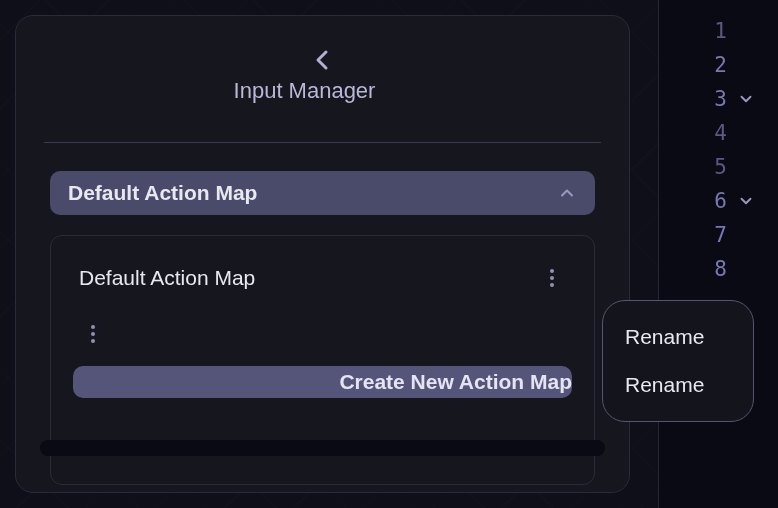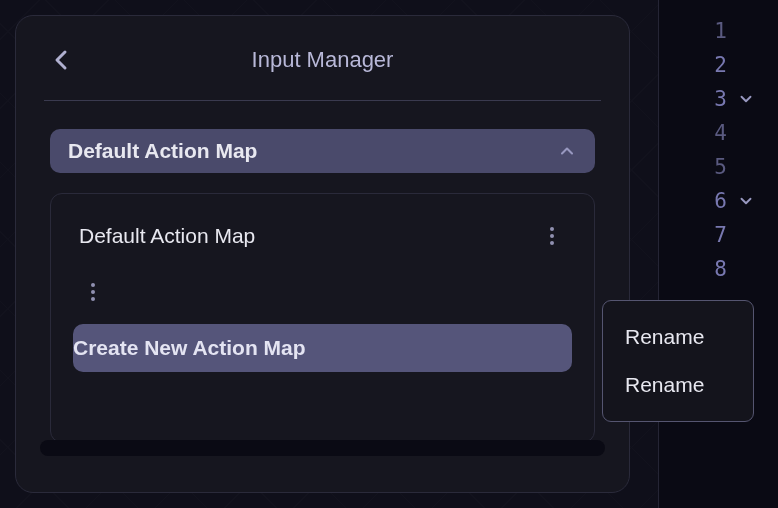--- a/index.html
+++ b/index.html
@@ -39,21 +39,22 @@
       height: 478px;
       background: #16161f;
       border: 1px solid #2a2a3a;
       border-radius: 18px;
       padding: 26px 28px;
     }
 
     .panel-header {
       display: flex;
       align-items: center;
-      margin-bottom: 22px;
+      margin-bottom: 38px;
+      flex-direction: column;
     }
 
     .back-button {
       width: 36px;
       height: 36px;
       display: flex;
       align-items: center;
       justify-content: center;
       cursor: pointer;
       color: #b0b0d0;
@@ -125,25 +126,25 @@
       display: flex;
       align-items: center;
       justify-content: center;
       cursor: pointer;
       color: #9090b0;
     }
 
     .create-button {
       background: #55557a;
       color: #e4e4f2;
-      height: 48px;
+      height: 32px;
       border-radius: 10px;
       display: flex;
       align-items: center;
-      justify-content: flex-start;
+      justify-content: flex-end;
       font-size: 21px;
       font-weight: 700;
       margin: 4px 0 14px 0;
       cursor: pointer;
     }
 
     .bottom-bar {
       position: absolute;
       bottom: 36px;
       left: 24px;
@@ -189,21 +190,21 @@
       align-items: center;
     }
 
     .context-menu {
       position: absolute;
       top: 300px;
       left: 602px;
       width: 152px;
       background: #14141c;
       border: 1px solid #555570;
-      border-radius: 9px;
+      border-radius: 23px;
       padding: 12px 0;
       z-index: 10;
     }
 
     .context-item {
       padding: 12px 22px;
       font-size: 21px;
       color: #e8e8f0;
       cursor: pointer;
     }

